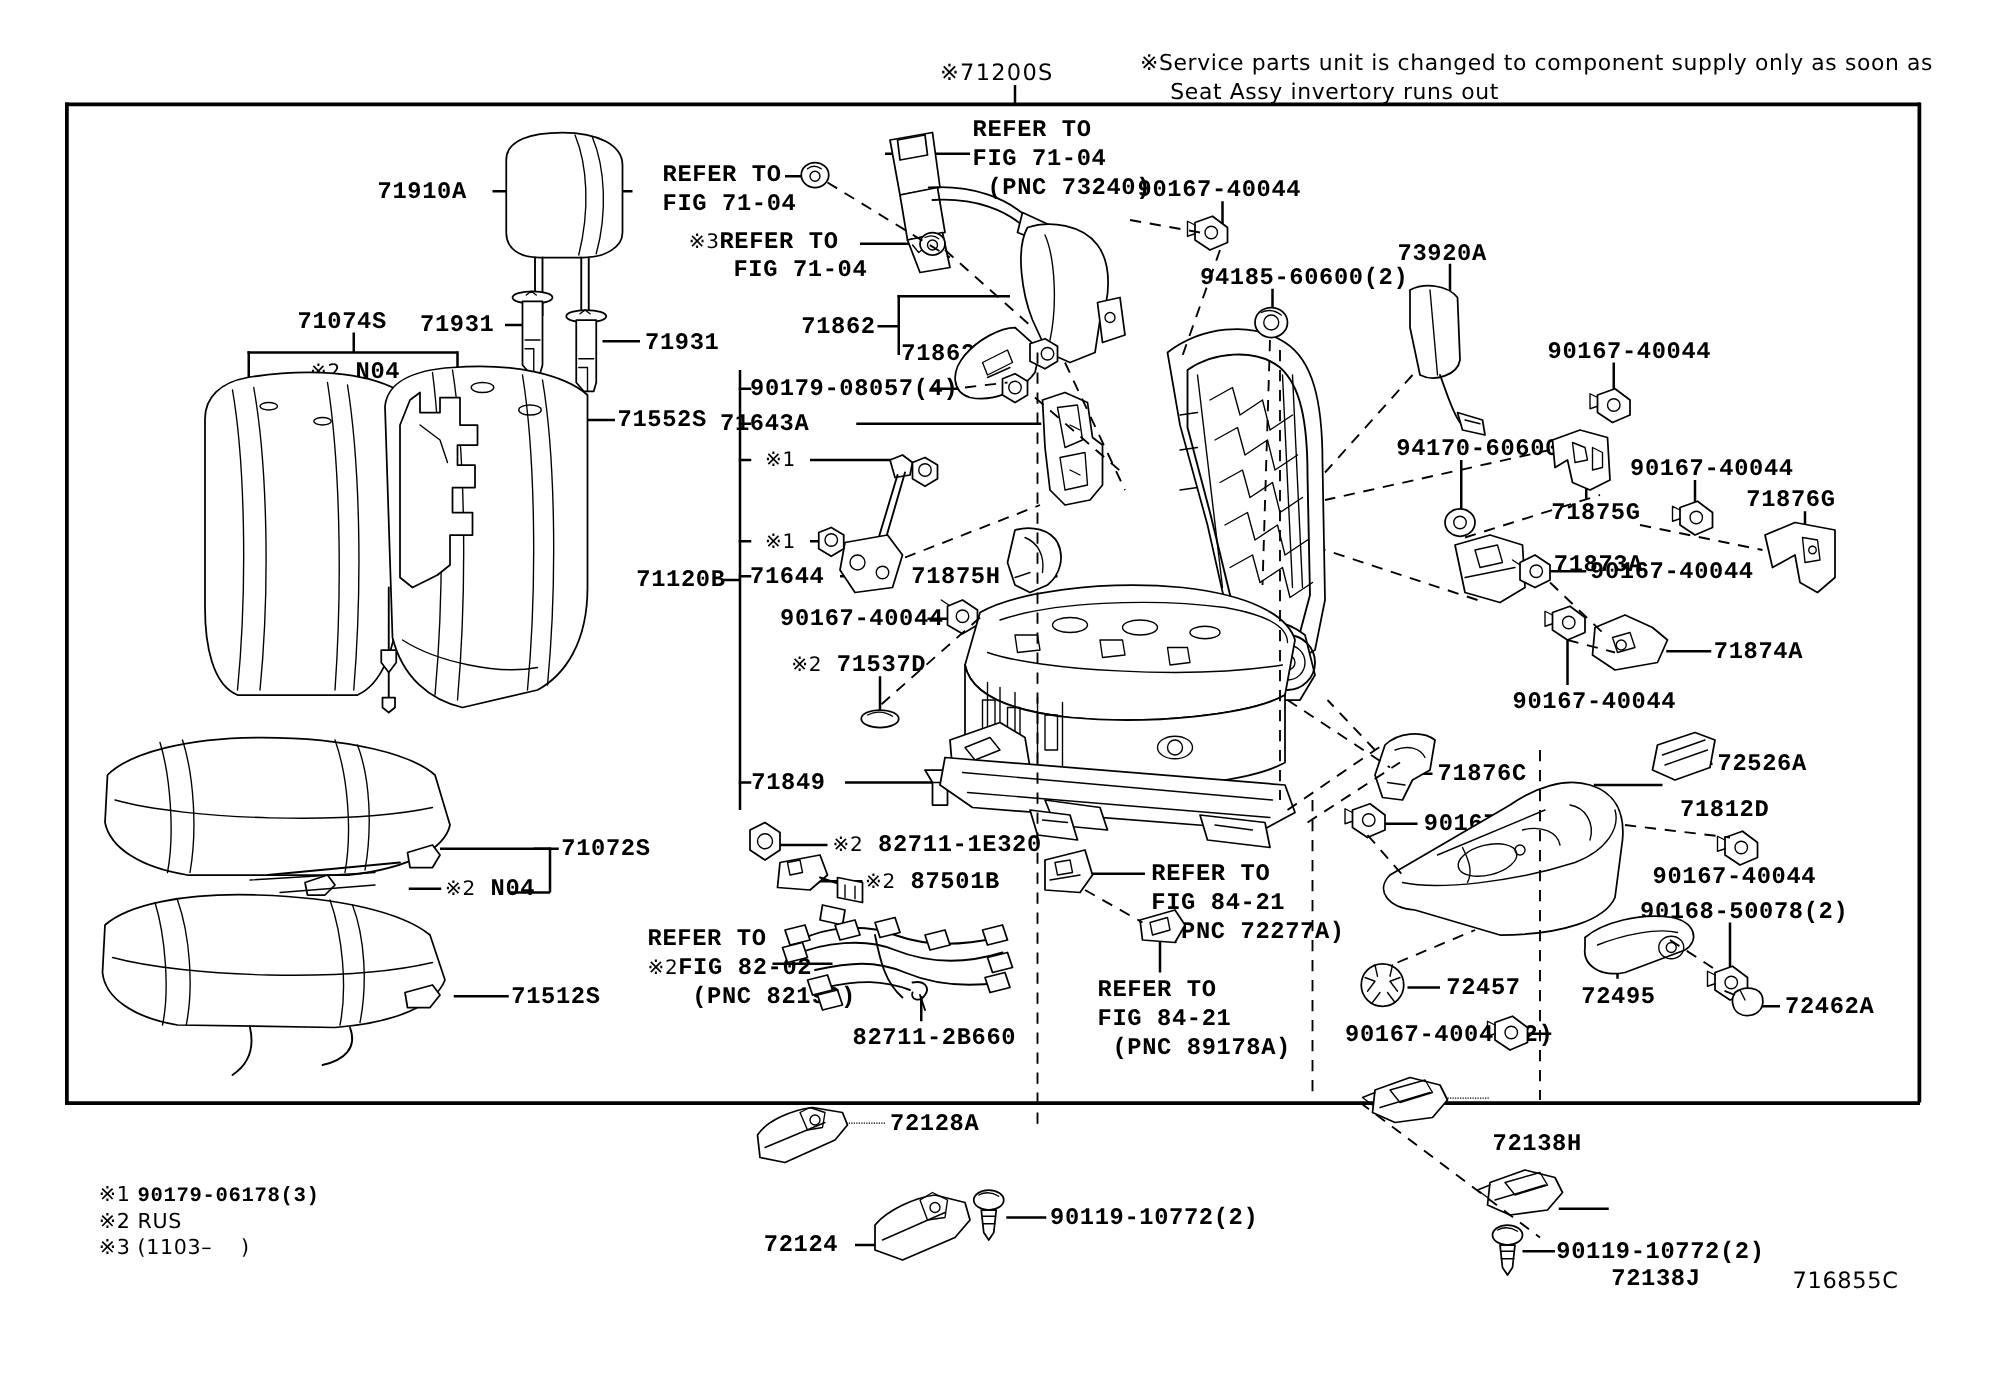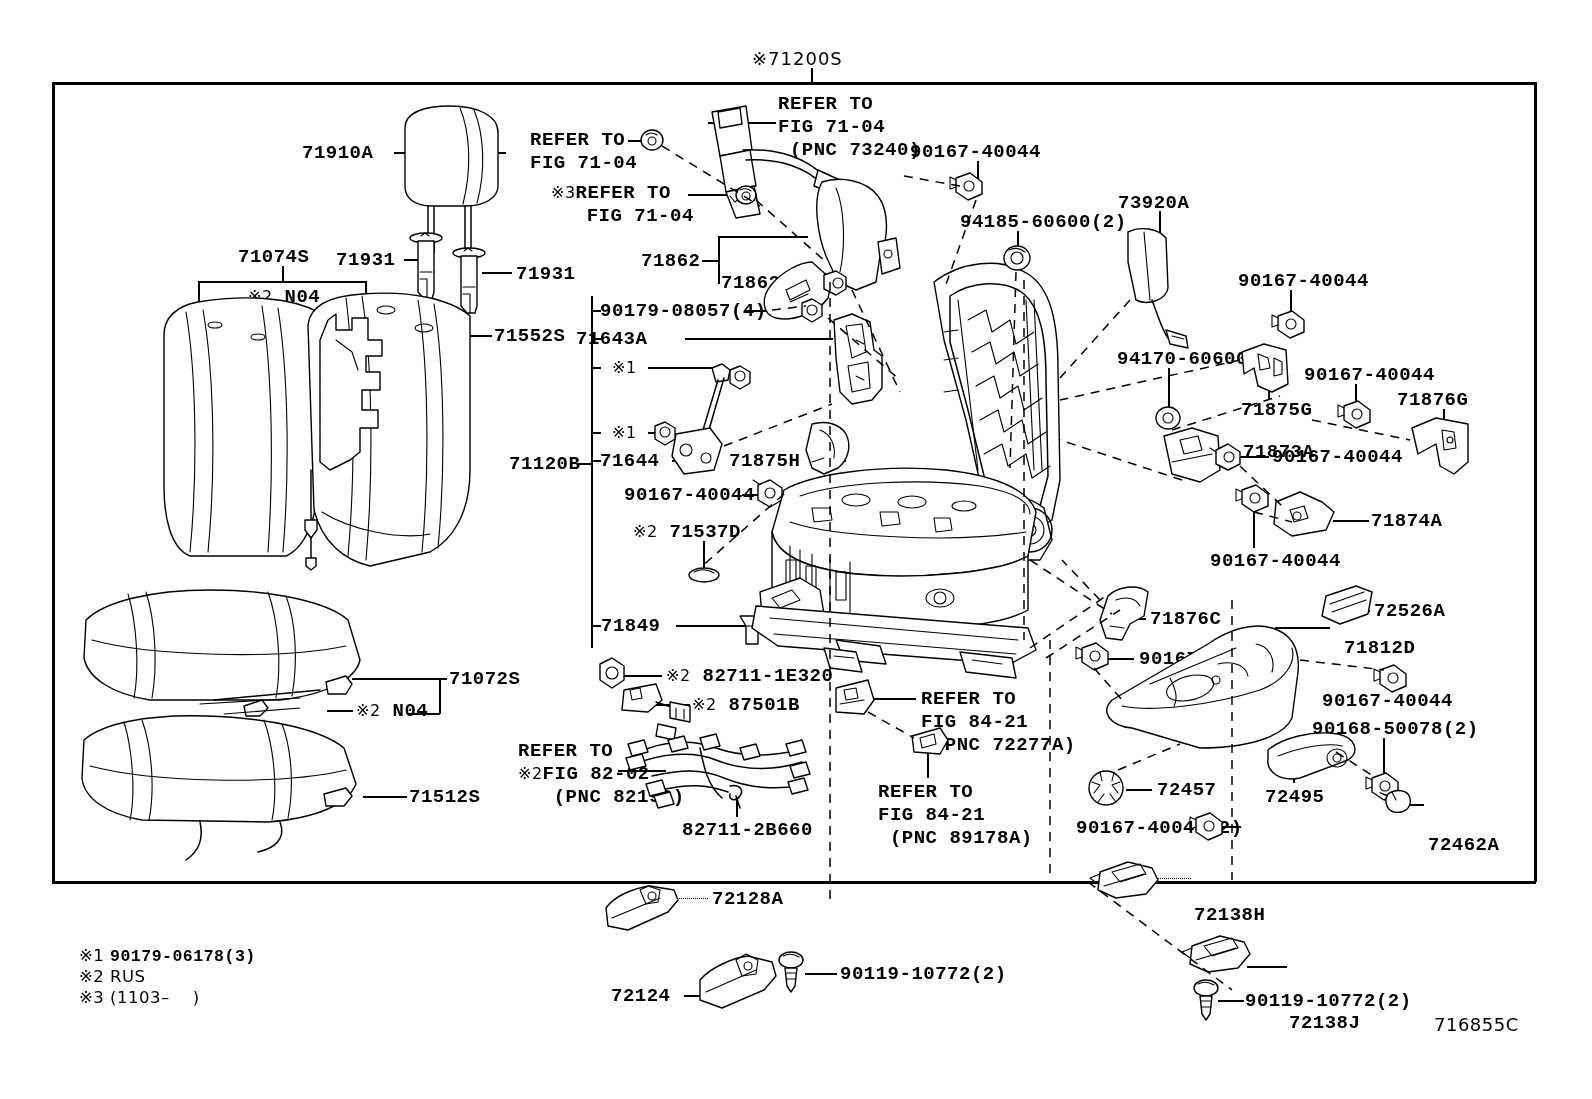--- a/index.html
+++ b/index.html
@@ -63,20 +63,22 @@
   .st-d{fill:none;stroke:#000;stroke-width:1.5;stroke-dasharray:9 7;}
   .fillw{fill:#ffffff;stroke:#000;stroke-width:1.4;stroke-linejoin:round;}
 </style>
 </head>
 <body>
 
 <div id="stage">
 
   <div class="lbl fignum" style="left:752px;top:48px;"><span class="mk">※</span><span>71200S</span></div>
 
+  <div class="lbl hdr" style="left:912px;top:40px;white-space:pre;"><span class="mk">※</span>Service parts unit is changed to component supply only as soon as
+    Seat Assy invertory runs out</div>
 
   <div class="ln v2" style="left:52px;top:82px;height:800px;"></div>
   <div class="ln h2" style="left:52px;top:82px;width:1484px;"></div>
   <div class="ln v2" style="left:1534px;top:82px;height:800px;"></div>
   <div class="ln h2" style="left:52px;top:881px;width:1484px;"></div>
 
   <div class="ln v1" style="left:811px;top:68px;height:16px;"></div>
 
   <div class="lbl noteb" style="left:56px;top:926px;">
     <span class="mk">※1</span> <b style="font-family:'Liberation Mono',monospace;">90179-06178(3)</b></div>
@@ -154,21 +156,21 @@
  (PNC 89178A)</div>
 
   <div class="lbl" style="left:1150px;top:608px;">71876C</div>
   <div class="lbl" style="left:1139px;top:648px;">90167-40044</div>
   <div class="lbl" style="left:1374px;top:600px;">72526A</div>
   <div class="lbl" style="left:1333px;top:637px;margin-left:11px;">71812D</div>
   <div class="lbl" style="left:1322px;top:690px;">90167-40044</div>
   <div class="lbl" style="left:1312px;top:718px;">90168-50078(2)</div>
   <div class="lbl" style="left:1157px;top:779px;">72457</div>
   <div class="lbl" style="left:1265px;top:786px;">72495</div>
-  <div class="lbl" style="left:1428px;top:794px;margin-top:40px;">72462A</div>
+  <div class="lbl" style="left:1428px;top:794px;">72462A</div>
   <div class="lbl" style="left:1076px;top:817px;">90167-40044(2)</div>
 
   <div class="lbl" style="left:712px;top:888px;">72128A</div>
   <div class="lbl" style="left:611px;top:985px;">72124</div>
   <div class="lbl" style="left:840px;top:963px;">90119-10772(2)</div>
   <div class="lbl" style="left:1194px;top:868px;margin-top:36px;">72138H</div>
   <div class="lbl" style="left:1289px;top:1012px;">72138J</div>
   <div class="lbl" style="left:1245px;top:990px;">90119-10772(2)</div>
 
   <div class="ln h1" style="left:394px;top:152px;width:112px;"></div>

